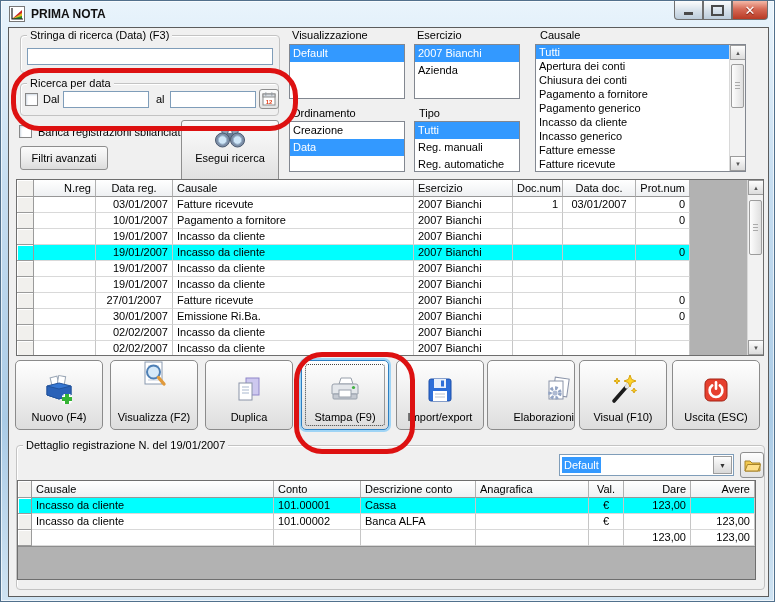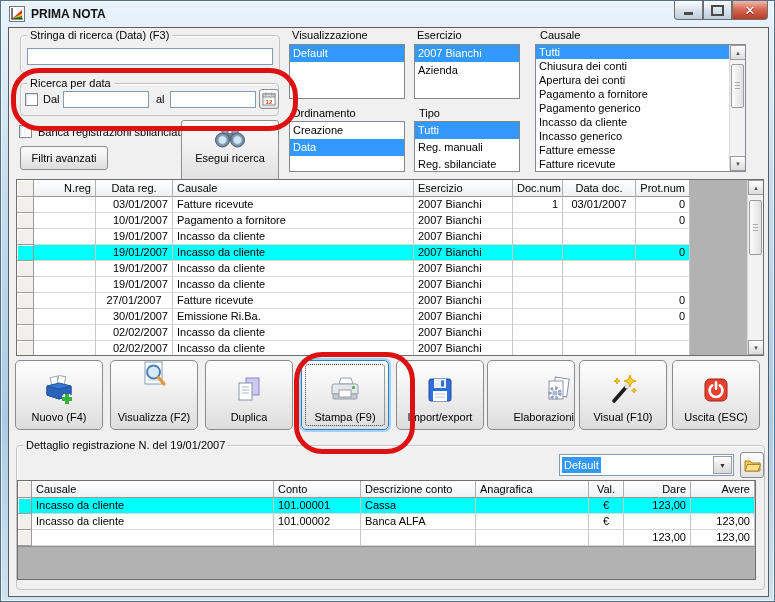--- a/index.html
+++ b/index.html
@@ -150,35 +150,35 @@
     <span class="tlabel" style="left:408px;top:1px;">Esercizio</span>
     <div class="lb" style="left:405px;top:16px;width:106px;height:55px;">
         <div class="it sel">2007 Bianchi</div>
         <div class="it">Azienda</div>
       </div>
 
     <span class="tlabel" style="left:410px;top:79px;">Tipo</span>
     <div class="lb" style="left:405px;top:93px;width:106px;height:51px;">
         <div class="it sel">Tutti</div>
         <div class="it">Reg. manuali</div>
-        <div class="it">Reg. sbilanciate</div>
+        <div class="it">Reg. automatiche</div>
       </div>
 
     <span class="tlabel" style="left:531px;top:1px;">Causale</span>
     <div class="lb dense" style="left:526px;top:16px;width:211px;height:128px;">
       <div class="sb" style="right:0;top:0;bottom:0;">
         <div class="arr" style="top:0;">▲</div>
         <div class="arr dn">▼</div>
         <div class="thumb" style="top:19px;height:44px;">
             <span class="grip"></span>
           </div>
       </div>
     <div class="it sel">Tutti</div>
+        <div class="it">Apertura dei conti</div>
         <div class="it">Chiusura dei conti</div>
-        <div class="it">Apertura dei conti</div>
         <div class="it">Pagamento a fornitore</div>
         <div class="it">Pagamento generico</div>
         <div class="it">Incasso da cliente</div>
         <div class="it">Incasso generico</div>
         <div class="it">Fatture emesse</div>
         <div class="it">Fatture ricevute</div>
       </div>
 
     <div class="grid" style="left:7px;top:151px;width:748px;height:177px;">
       <div class="gbody" id="main-grid-body" style="width:673px;">

